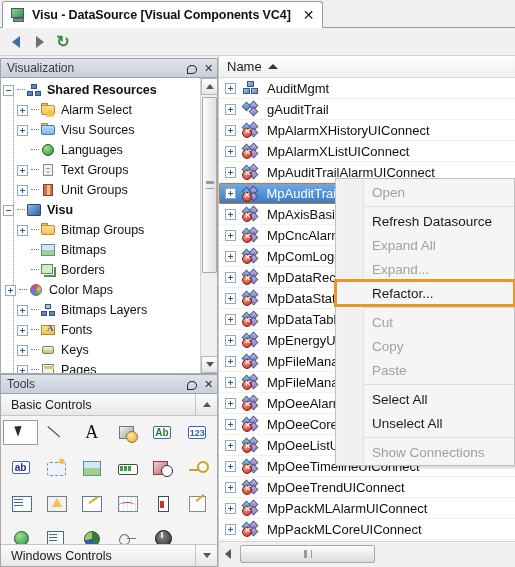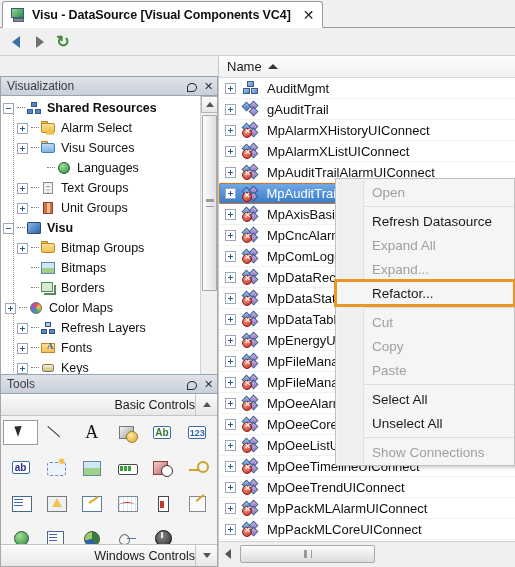--- a/index.html
+++ b/index.html
@@ -94,21 +94,21 @@
     width: 8px; height: 7px; border: 1.5px solid #2a2a33;
     border-radius: 50% 50% 50% 0; background: transparent;
   }
   .panel-body {
     position: absolute; left: 0; right: 0; bottom: 0; top: 20px;
     background: #ffffff; border: 1px solid #a8a8a8; border-top: none;
     overflow: hidden;
   }
 
   
-  #tree-panel { left: 0; top: 58px; width: 218px; height: 316px; margin-top: 18px; }
+  #tree-panel { left: 0; top: 58px; width: 218px; height: 316px; }
   .tree {
     position: absolute; left: 0; top: 0; right: 18px; bottom: 0;
     background: #fff; overflow: hidden; padding-top: 2px;
   }
   .tnode {
     display: flex; align-items: center; height: 20px;
     font-size: 12.5px; color: #101010; white-space: nowrap;
     position: relative;
   }
   .tnode .expander {
@@ -207,21 +207,21 @@
   
   #tools-panel { left: 0; top: 374px; width: 218px; height: 193px; }
   .tools-body { background: #f4f4f4; }
   .tool-group {
     display: flex; align-items: center; height: 22px;
     background: linear-gradient(to bottom,#fbfbfb,#e8e8e8);
     border-bottom: 1px solid #c4c4c4;
     position: relative;
   }
   .tool-group .g-label {
-    flex: 1; text-align: right; font-size: 12.5px; color: #1a1a1a; padding-left: 10px;
+    flex: 1; text-align: left; font-size: 12.5px; color: #1a1a1a; padding-left: 10px;
   }
   .tool-group .g-arrow {
     width: 22px; height: 21px; border-left: 1px solid #c4c4c4;
     background: linear-gradient(to bottom,#fbfbfb,#e8e8e8);
     position: relative;
   }
   .tool-group .g-arrow .ar {
     position: absolute; left: 7px; top: 8px; width: 0; height: 0;
     border-left: 4px solid transparent; border-right: 4px solid transparent;
   }
@@ -561,21 +561,21 @@
               <span class="h"></span>
               <span class="v"></span>
             </span>
             <span class="dots"></span>
             <span class="ico">
               <span class="ic-tab"></span>
               <span class="ic-folder blue"></span>
             </span>
             <span class="lbl" style="">Visu Sources</span>
           </div>
-          <div class="tnode" style="padding-left:32px">
+          <div class="tnode" style="padding-left:16px">
             <span class="expander none"></span>
             <span class="dots"></span>
             <span class="ico">
               <span class="ic-globe"></span>
             </span>
             <span class="lbl" style="">Languages</span>
           </div>
           <div class="tnode" style="padding-left:16px">
             <span class="expander">
               <span class="h"></span>
@@ -653,21 +653,21 @@
               <span class="v"></span>
             </span>
             <span class="dots"></span>
             <span class="ico">
               <span class="ic-net">
                 <i class="t" style="background:#a8c8ea"></i>
                 <i class="l"></i>
                 <i class="r"></i>
               </span>
             </span>
-            <span class="lbl" style="">Refresh Layers</span>
+            <span class="lbl" style="">Bitmaps Layers</span>
           </div>
           <div class="tnode" style="padding-left:16px">
             <span class="expander">
               <span class="h"></span>
               <span class="v"></span>
             </span>
             <span class="dots"></span>
             <span class="ico">
               <span class="ic-fonts"></span>
             </span>

